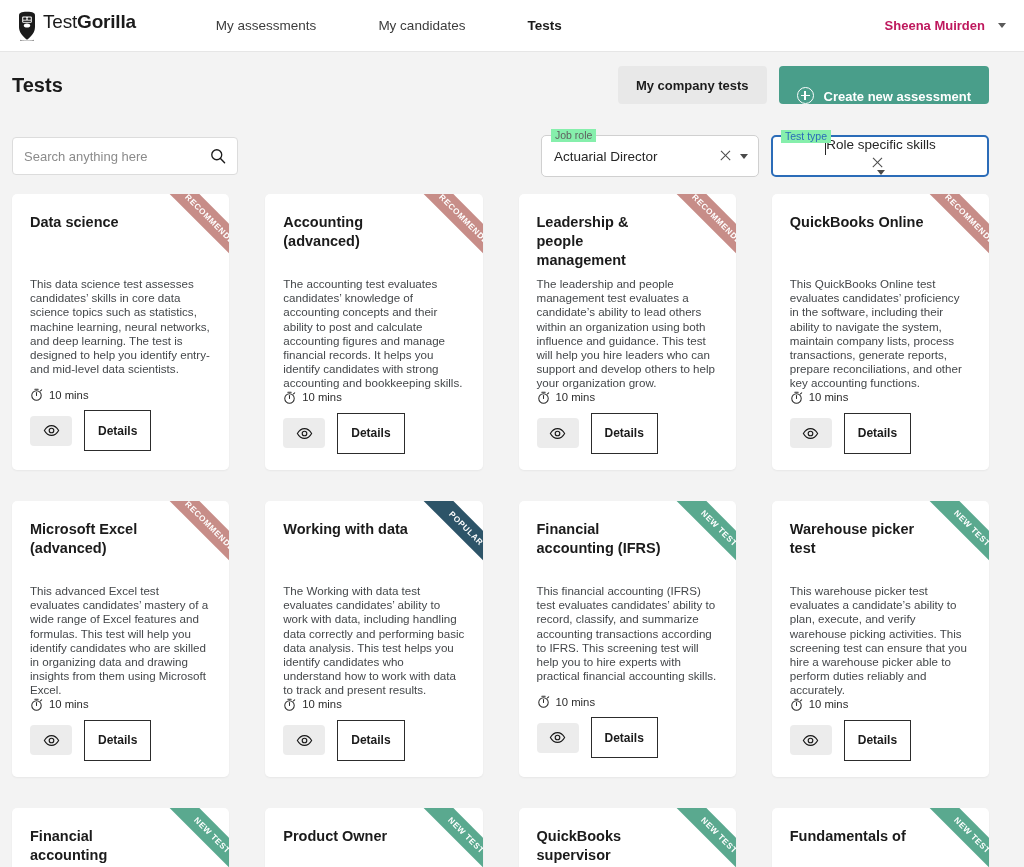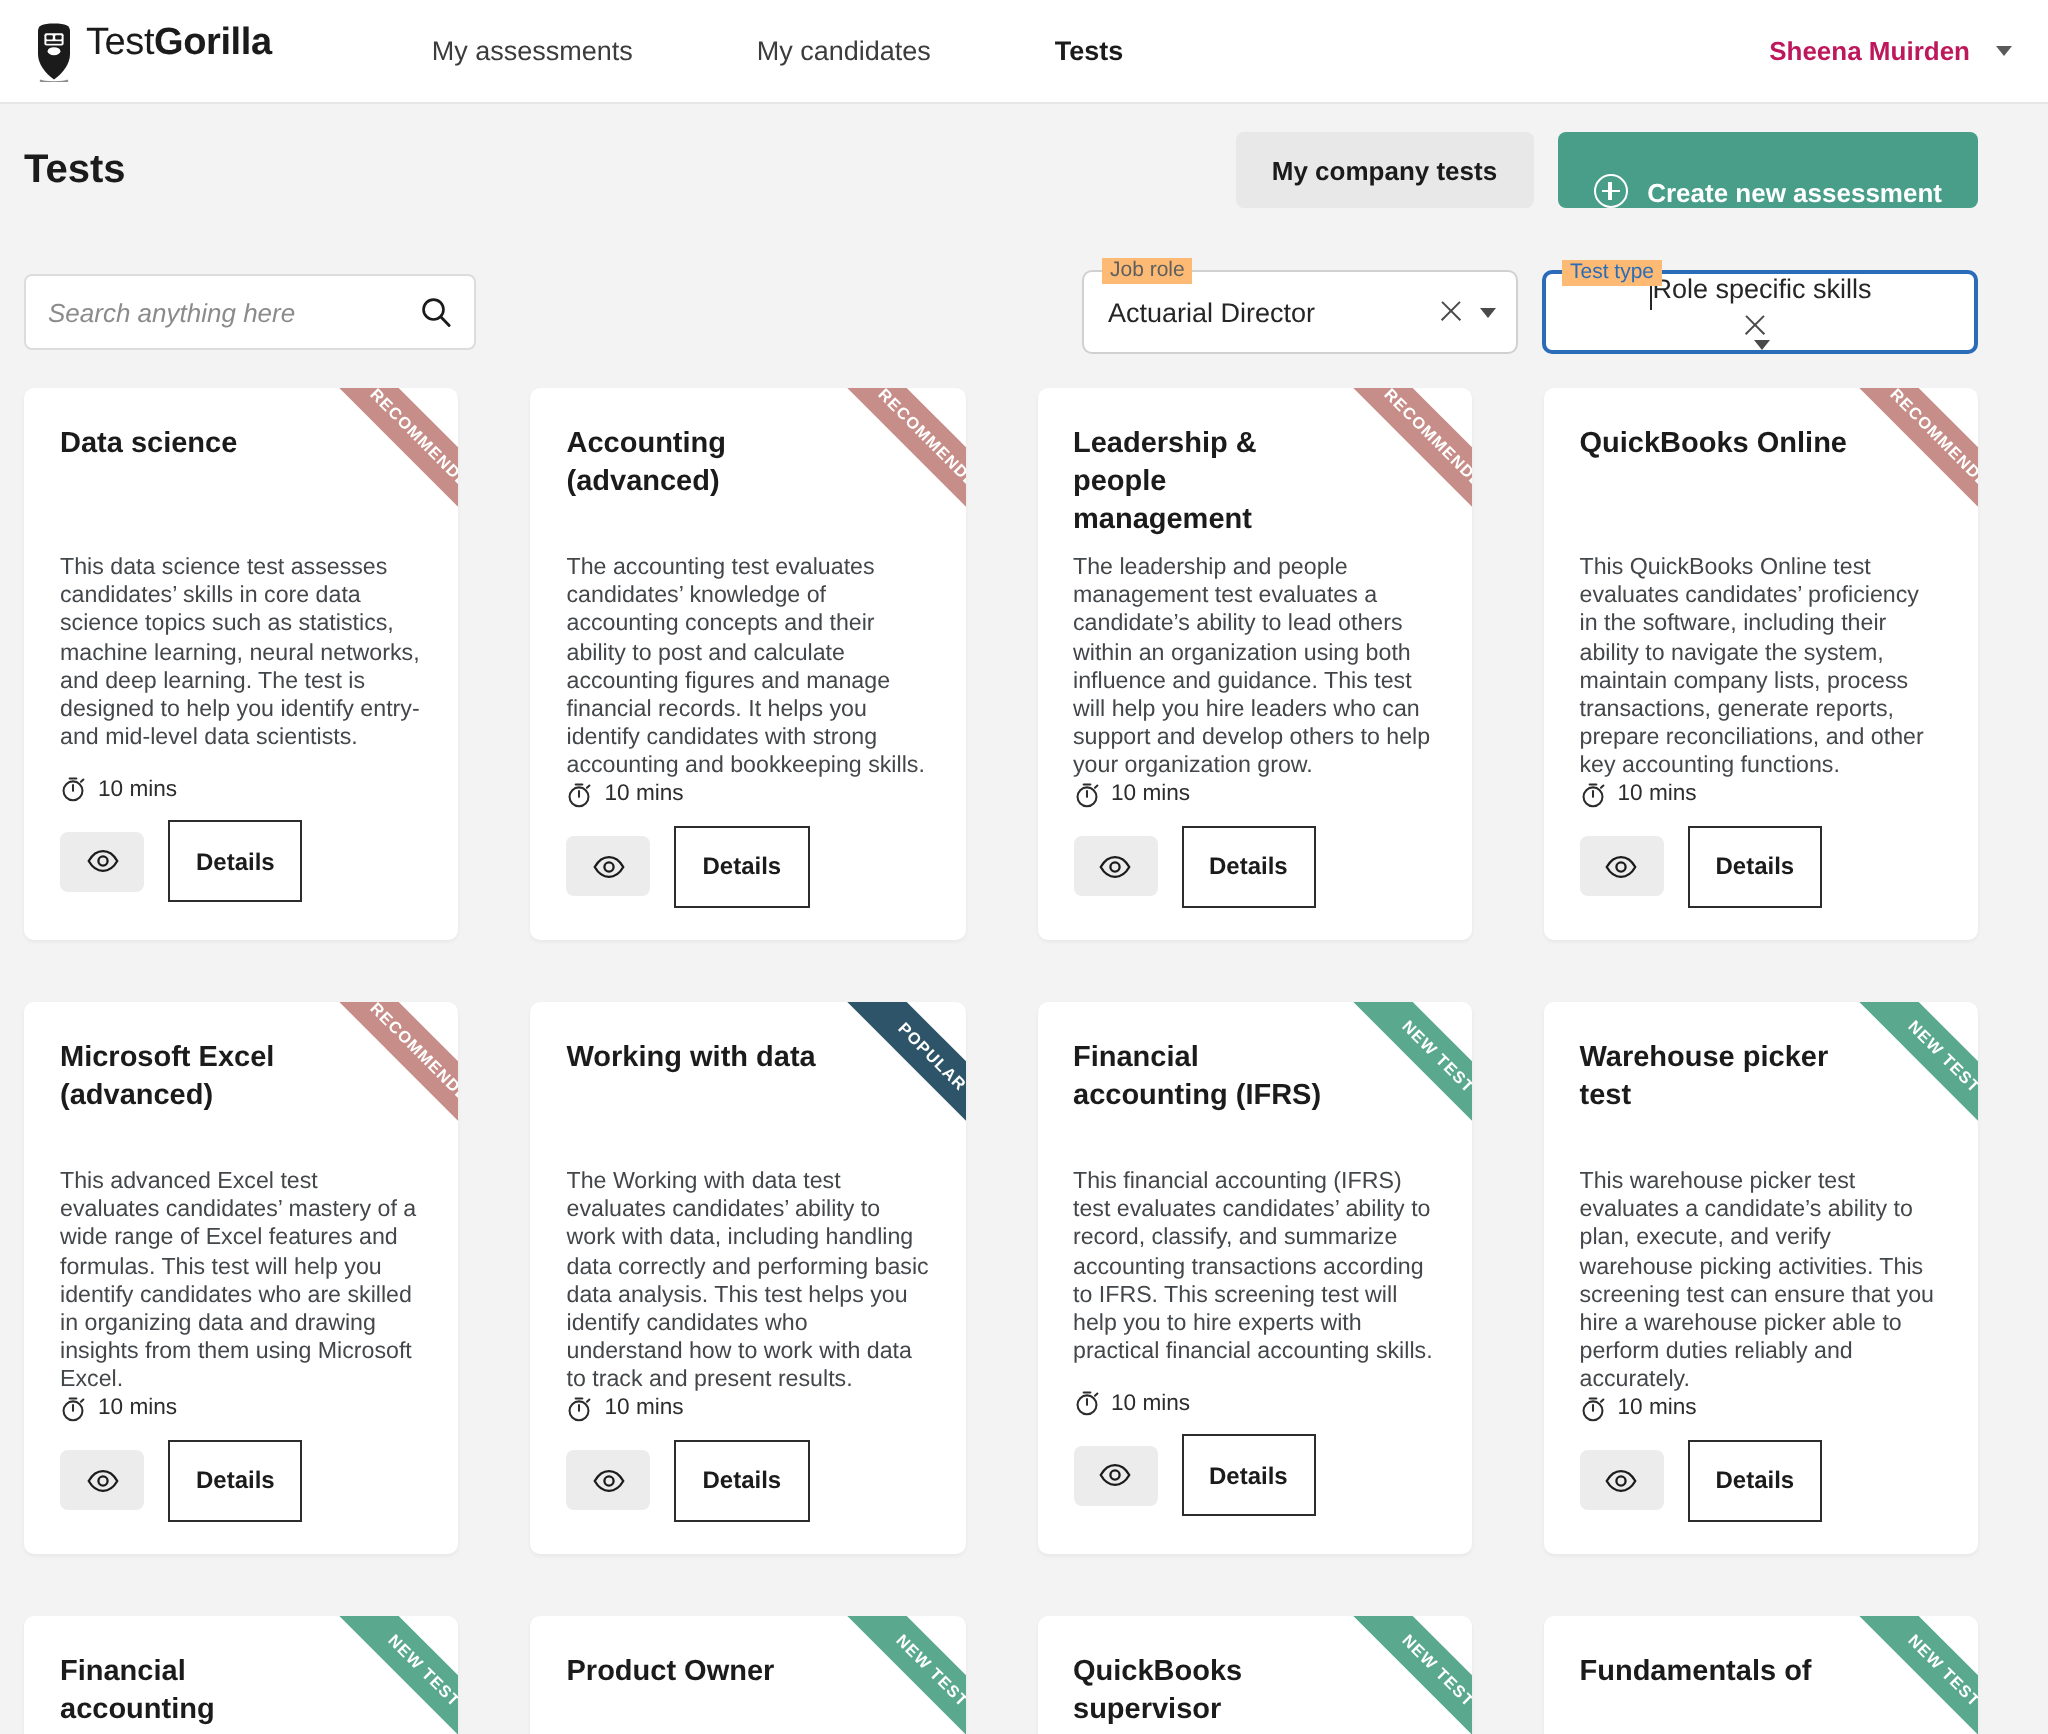--- a/index.html
+++ b/index.html
@@ -152,21 +152,20 @@
     position: relative;
   }
   .search-box input {
     border: none;
     outline: none;
     flex: 1;
     font-size: 13px;
     color: #3c3c3c;
     font-family: inherit;
     background: transparent;
-    font-style: italic;
   }
   .search-box input::placeholder { color: #8b8b8b; }
   .search-ico { width: 16px; height: 16px; flex:none; }
 
   .spacer-flex { flex: 1; }
 
   .select-field {
     width: 218px;
     height: 42px;
     background: #fff;
@@ -180,21 +179,21 @@
   }
   .select-field.focused {
     border: 2px solid #2b6cb8;
     padding: 0 9px 0 11px;
     flex-direction: column;
   }
   .select-legend {
     position: absolute;
     top: -7px;
     left: 9px;
-    background: #fdba74;
+    background: #86efac;
     padding: 0 4px;
     font-size: 10.5px;
     color: #5f5f5f;
     line-height: 13px;
   }
   .select-field.focused .select-legend { color: #2b6cb8; left: 8px; }
   .select-value {
     font-size: 13.5px;
     color: #262626;
     flex: 1;

